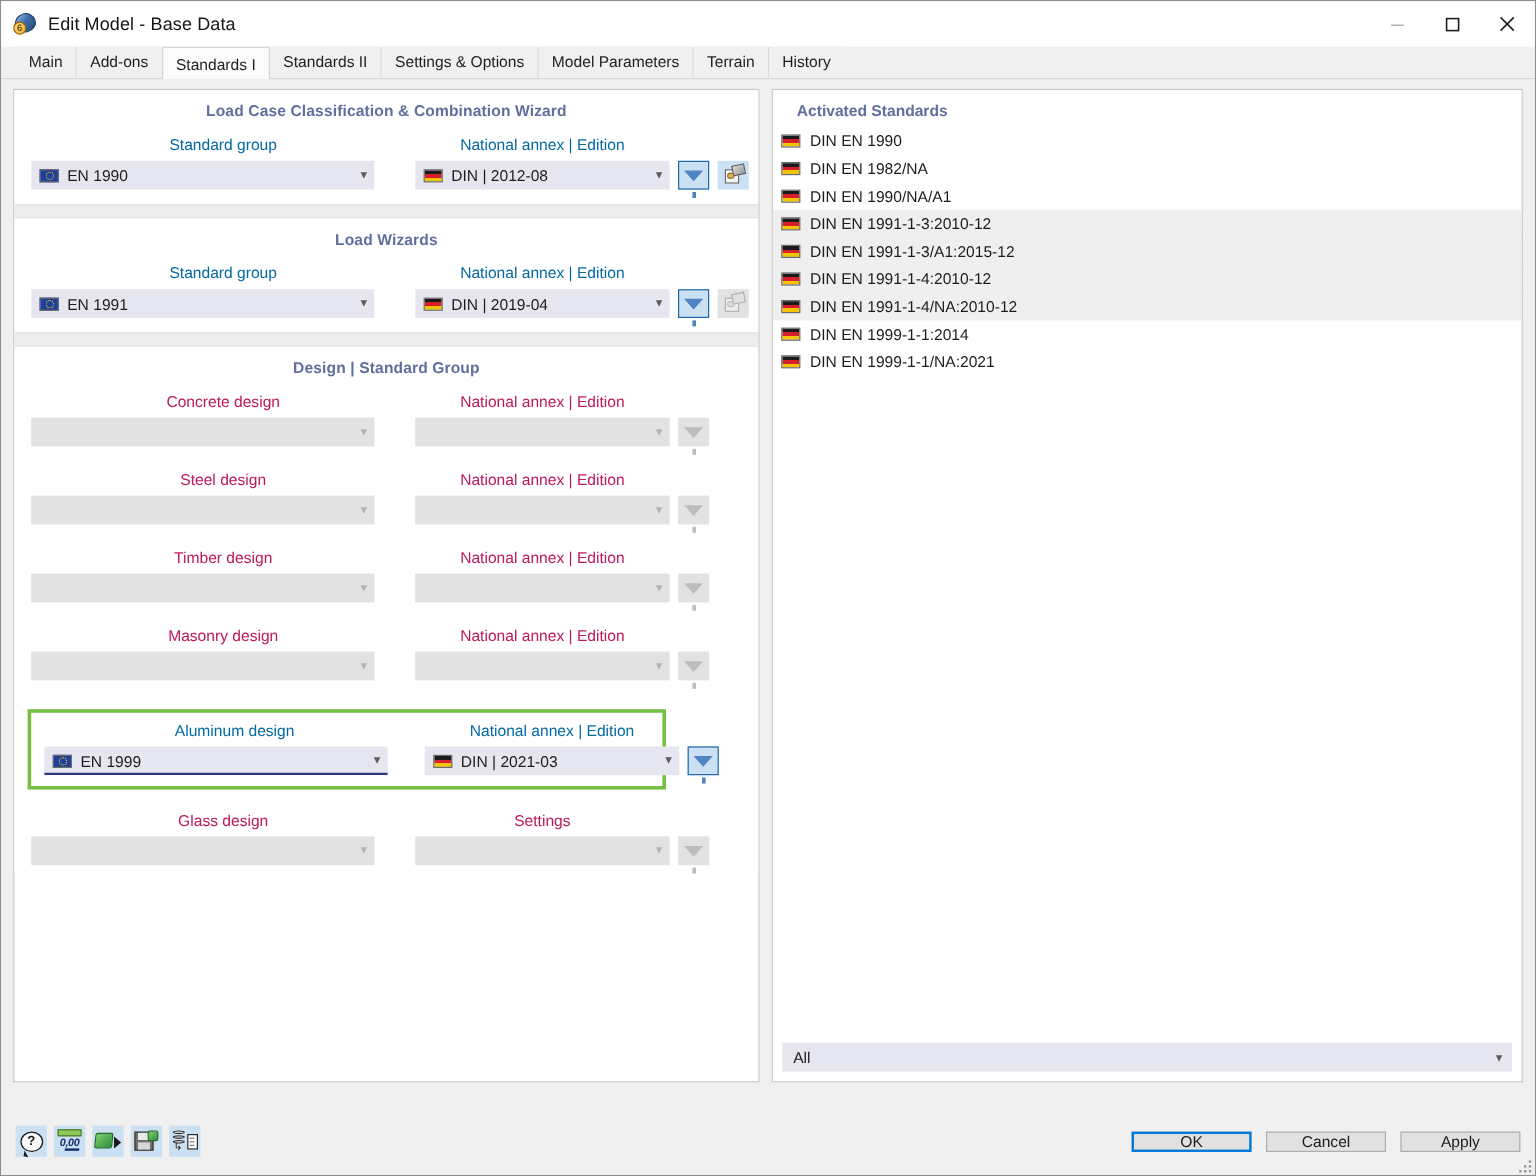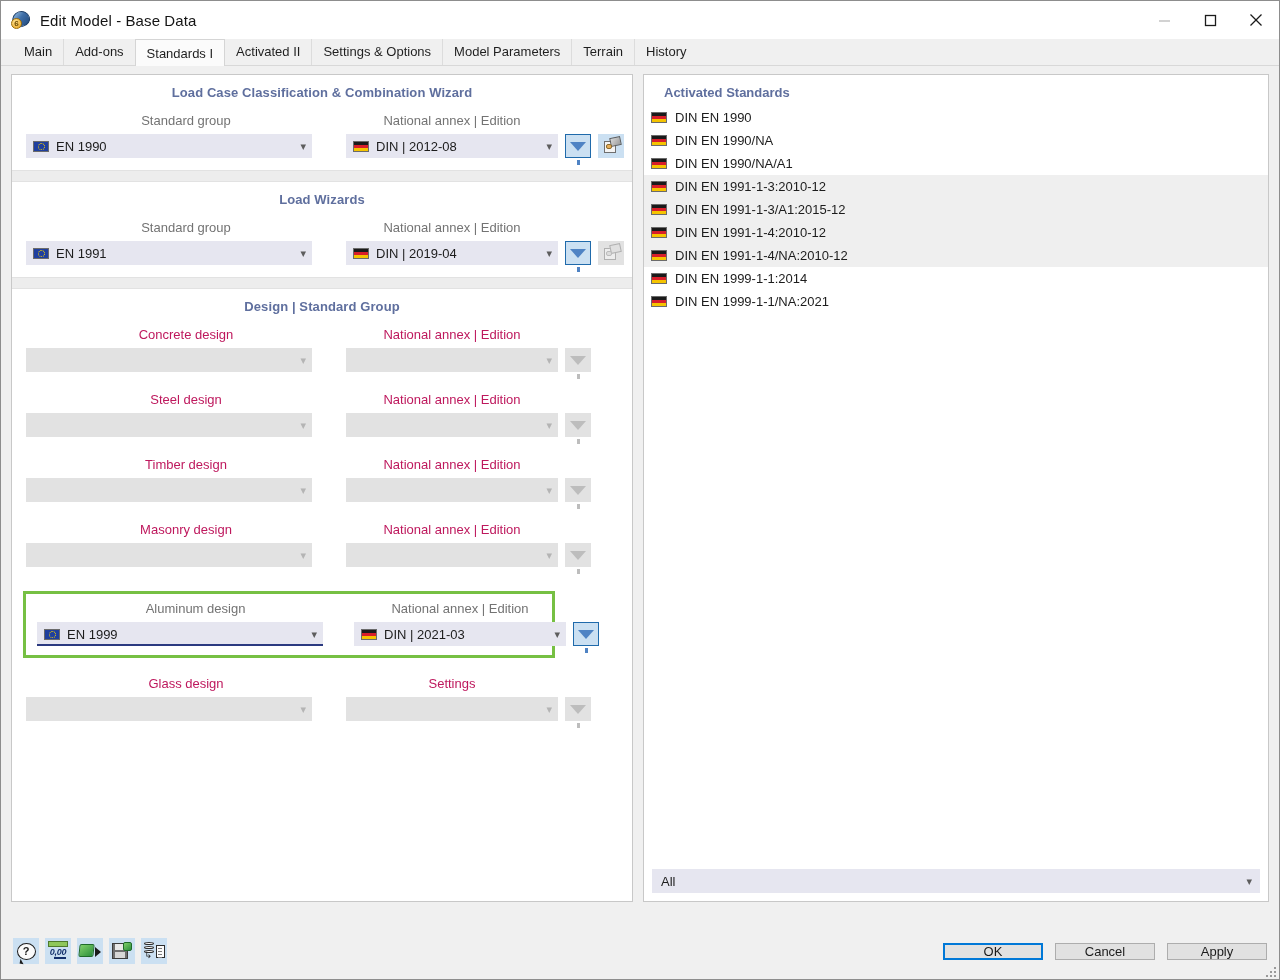--- a/index.html
+++ b/index.html
@@ -177,21 +177,21 @@
   .field-row {
     display: flex;
     align-items: flex-start;
     gap: 0;
     position: relative;
   }
   .field-col-left { width: 320px; flex: 0 0 320px; }
   .field-col-right { flex: 1 1 auto; display: flex; align-items: flex-end; gap: 7px; }
   .field-label {
     font-size: 13px;
-    color: #737373;
+    color: #0369a1;
     margin-bottom: 6px;
     display: block;
   }
   .field-label.disabled { color: #be185d; }
 
   .combo {
     height: 24px;
     background: #e6e6f0;
     border: none;
     display: flex;
@@ -567,21 +567,21 @@
             <line x1="12.5" y1="1.5" x2="1.5" y2="12.5" stroke="#1b1b1b" stroke-width="1.3"></line>
           </svg>
       </div>
     </div>
   </div>
 
   <div class="tabstrip">
     <div class="tab">Main</div>
     <div class="tab">Add-ons</div>
     <div class="tab active">Standards I</div>
-    <div class="tab">Activated II</div>
+    <div class="tab">Standards II</div>
     <div class="tab">Settings &amp; Options</div>
     <div class="tab">Model Parameters</div>
     <div class="tab">Terrain</div>
     <div class="tab">History</div>
   </div>
 
   <div class="dialog-body">
 
     <div class="panel panel-left">
 
@@ -800,21 +800,21 @@
 
     <div class="panel panel-right">
       <div class="rp-title">Activated Standards</div>
       <div class="std-list">
         <div class="std-item">
           <span class="flag flag-de"></span>
           <span>DIN EN 1990</span>
         </div>
         <div class="std-item">
           <span class="flag flag-de"></span>
-          <span>DIN EN 1990/NA</span>
+          <span>DIN EN 1982/NA</span>
         </div>
         <div class="std-item">
           <span class="flag flag-de"></span>
           <span>DIN EN 1990/NA/A1</span>
         </div>
         <div class="std-item banded">
           <span class="flag flag-de"></span>
           <span>DIN EN 1991-1-3:2010-12</span>
         </div>
         <div class="std-item banded">

